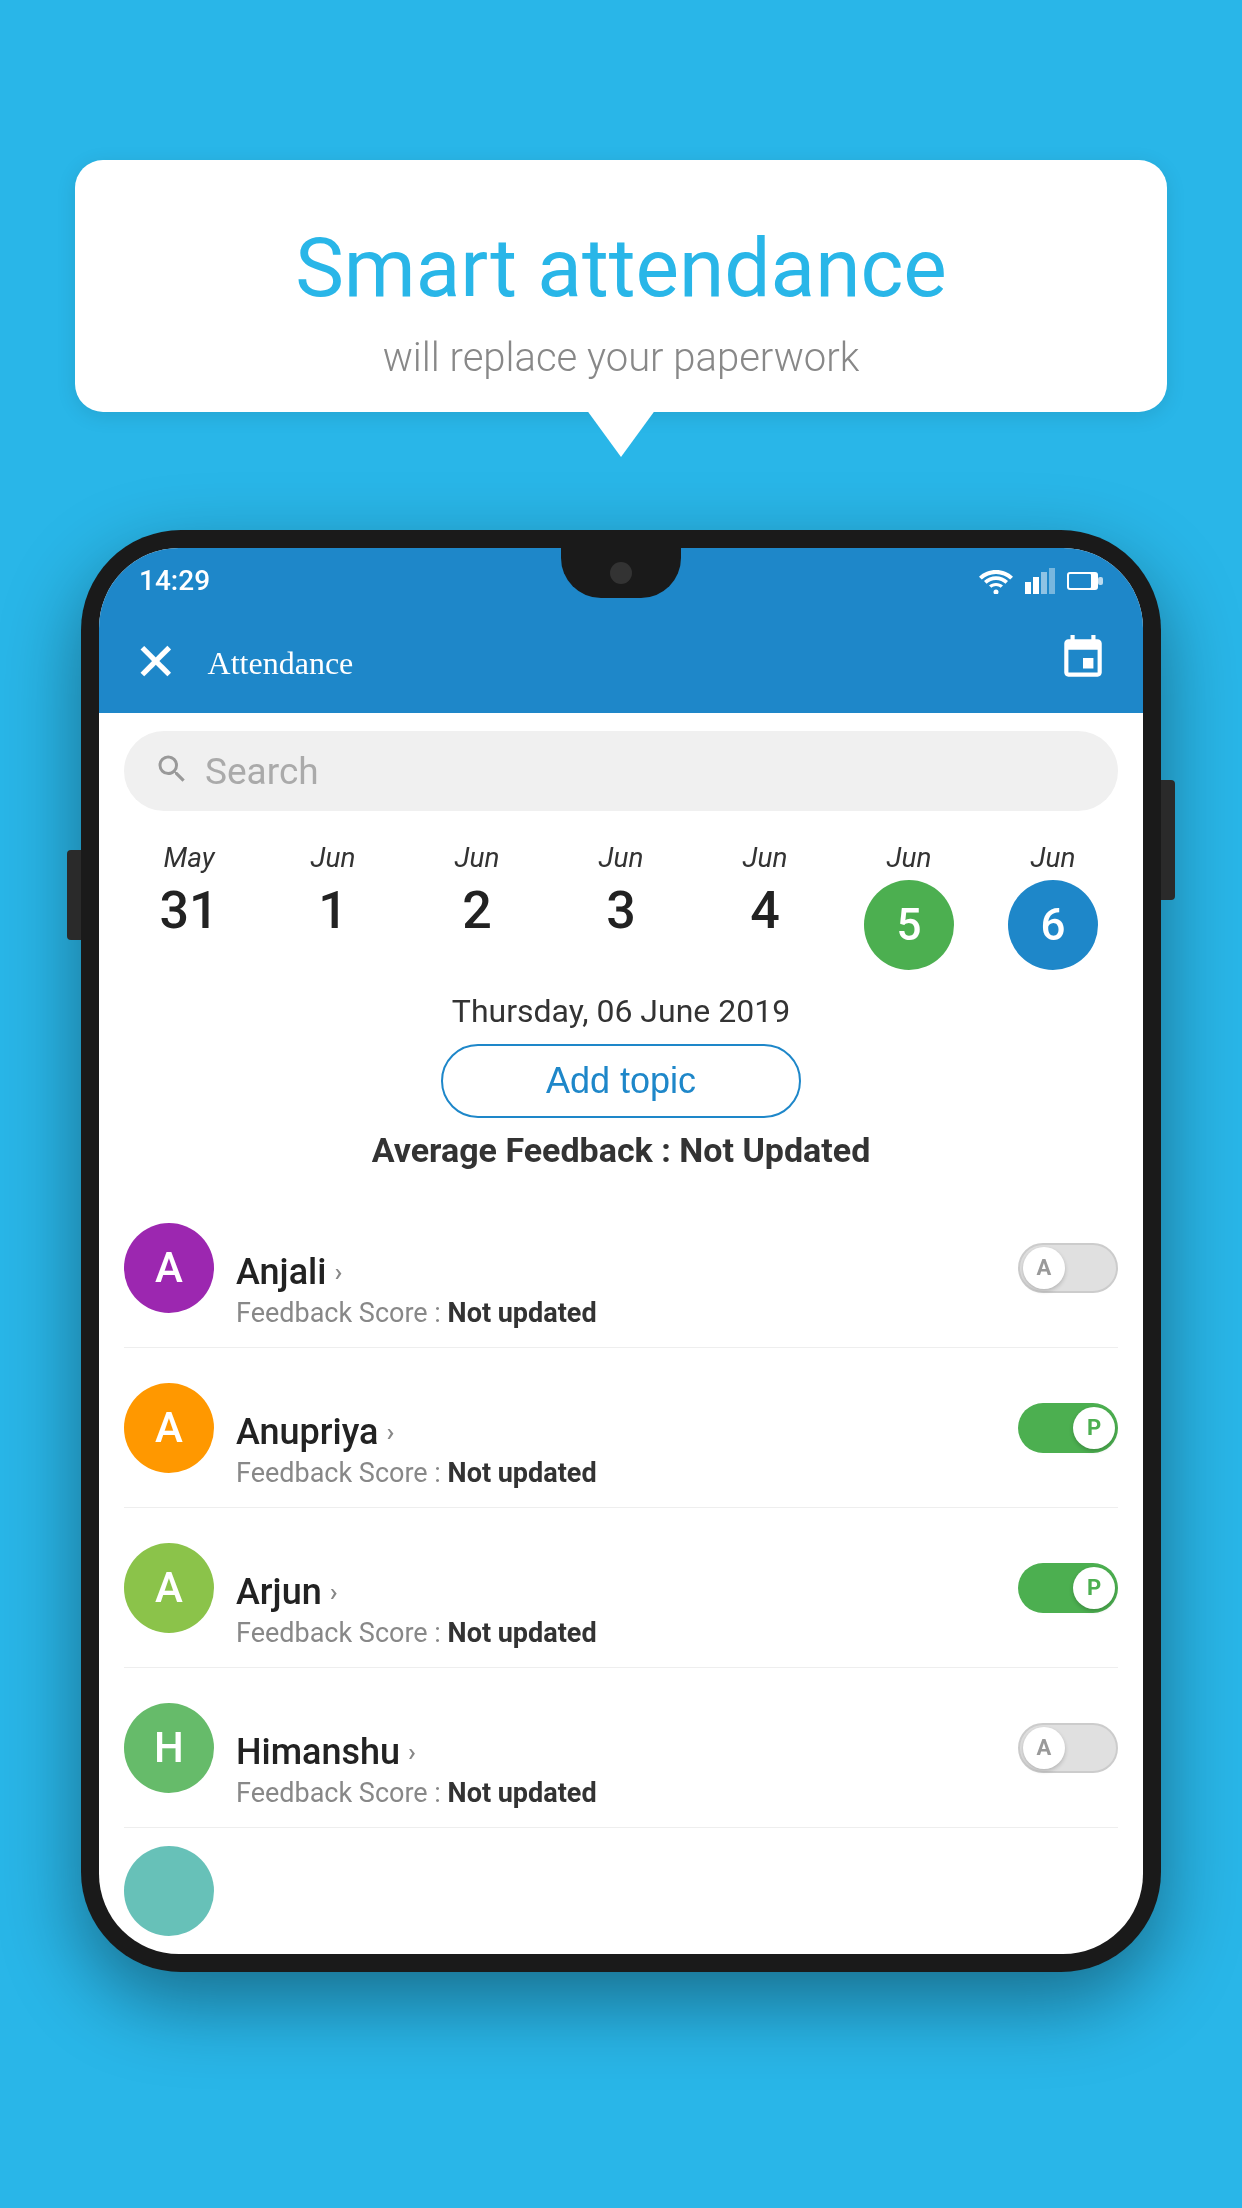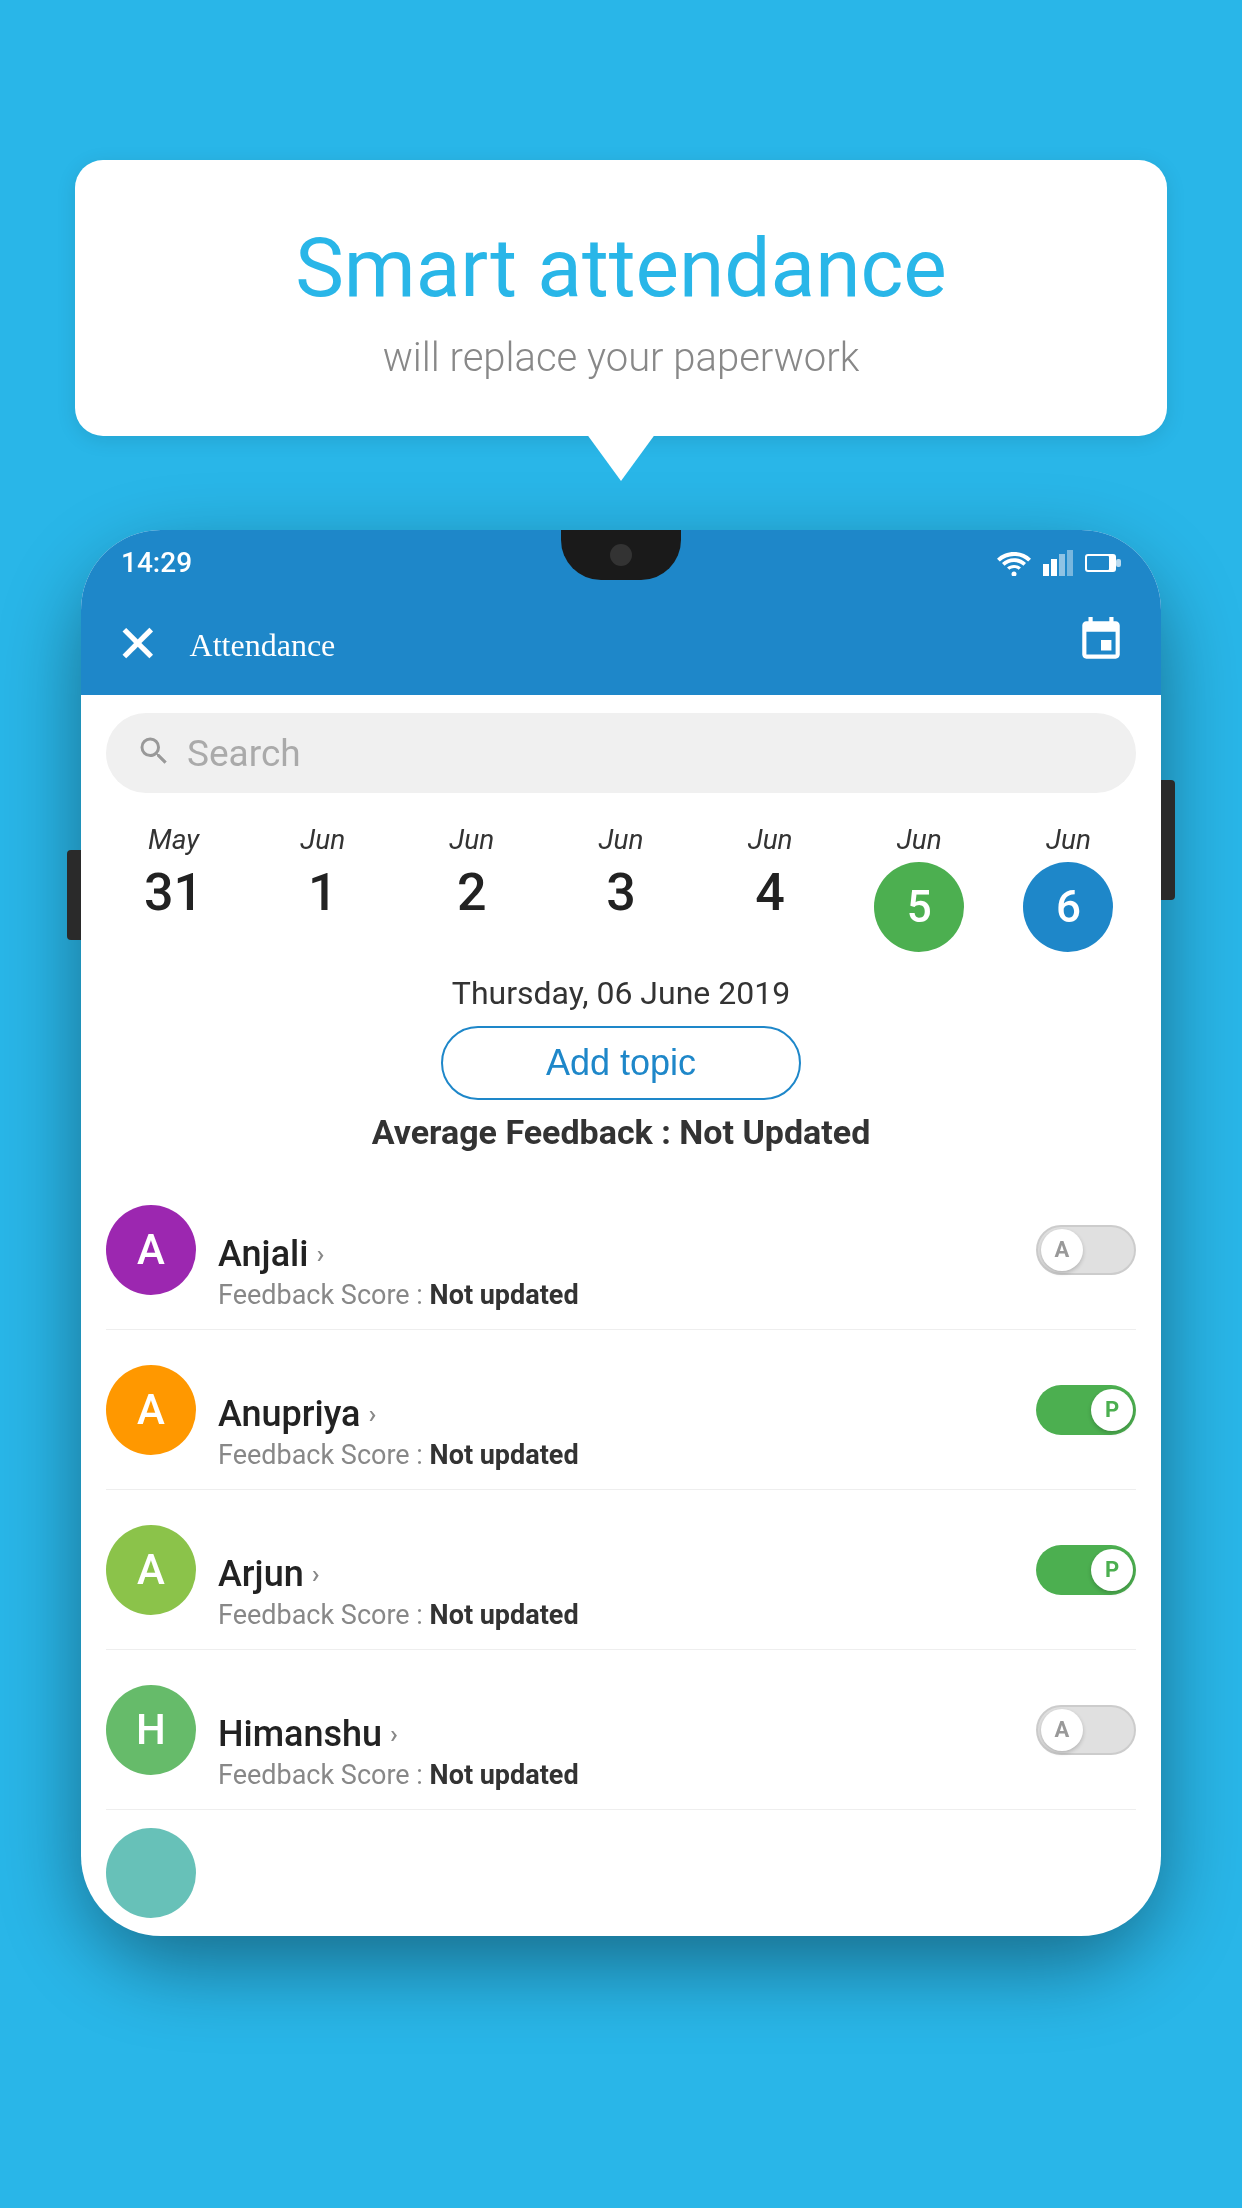--- a/index.html
+++ b/index.html
@@ -13,21 +13,21 @@
     }
 
     
     .speech-bubble {
       position: absolute;
       top: 160px;
       left: 75px;
       right: 75px;
       background: white;
       border-radius: 28px;
-      padding: 60px 50px 55px;
+      padding: 60px 50px 31px;
       box-shadow: 0 4px 20px rgba(0,0,0,0.1);
     }
     .speech-bubble::after {
       content: '';
       position: absolute;
       bottom: -45px;
       left: 50%;
       transform: translateX(-50%);
       width: 0;
       height: 0;
@@ -54,20 +54,21 @@
       position: absolute;
       top: 530px;
       left: 50%;
       transform: translateX(-50%);
       width: 1080px;
     }
 
     .phone-outer {
       background: #1a1a1a;
       border-radius: 100px;
+      padding: 18px;
       box-shadow: 0 30px 80px rgba(0,0,0,0.4);
       position: relative;
     }
 
     
     .phone-outer::before {
       content: '';
       position: absolute;
       left: -14px;
       top: 320px;

